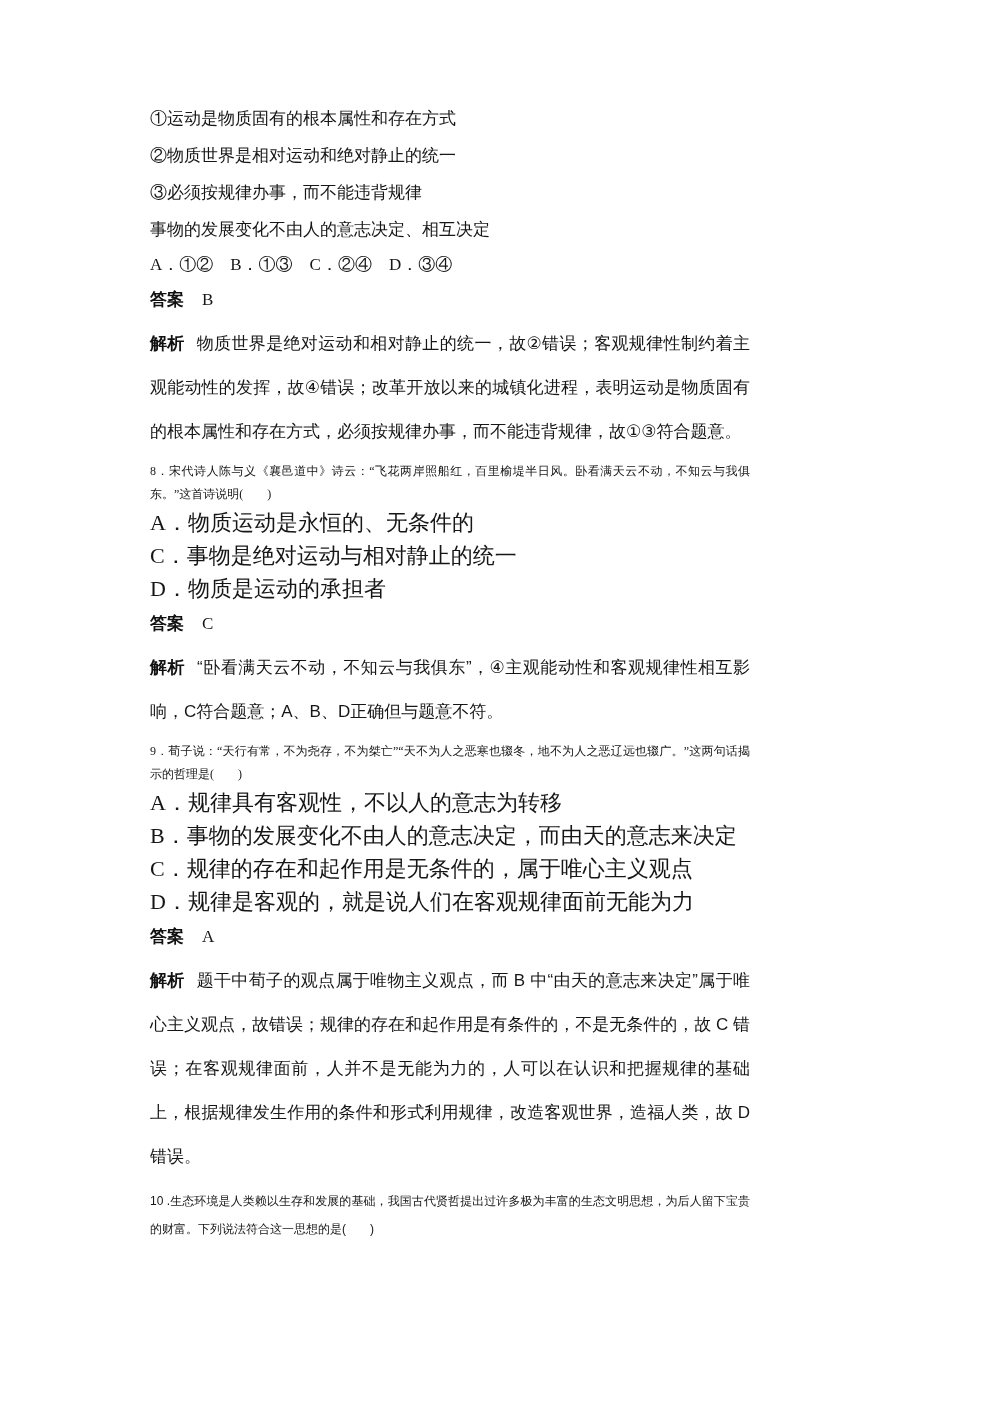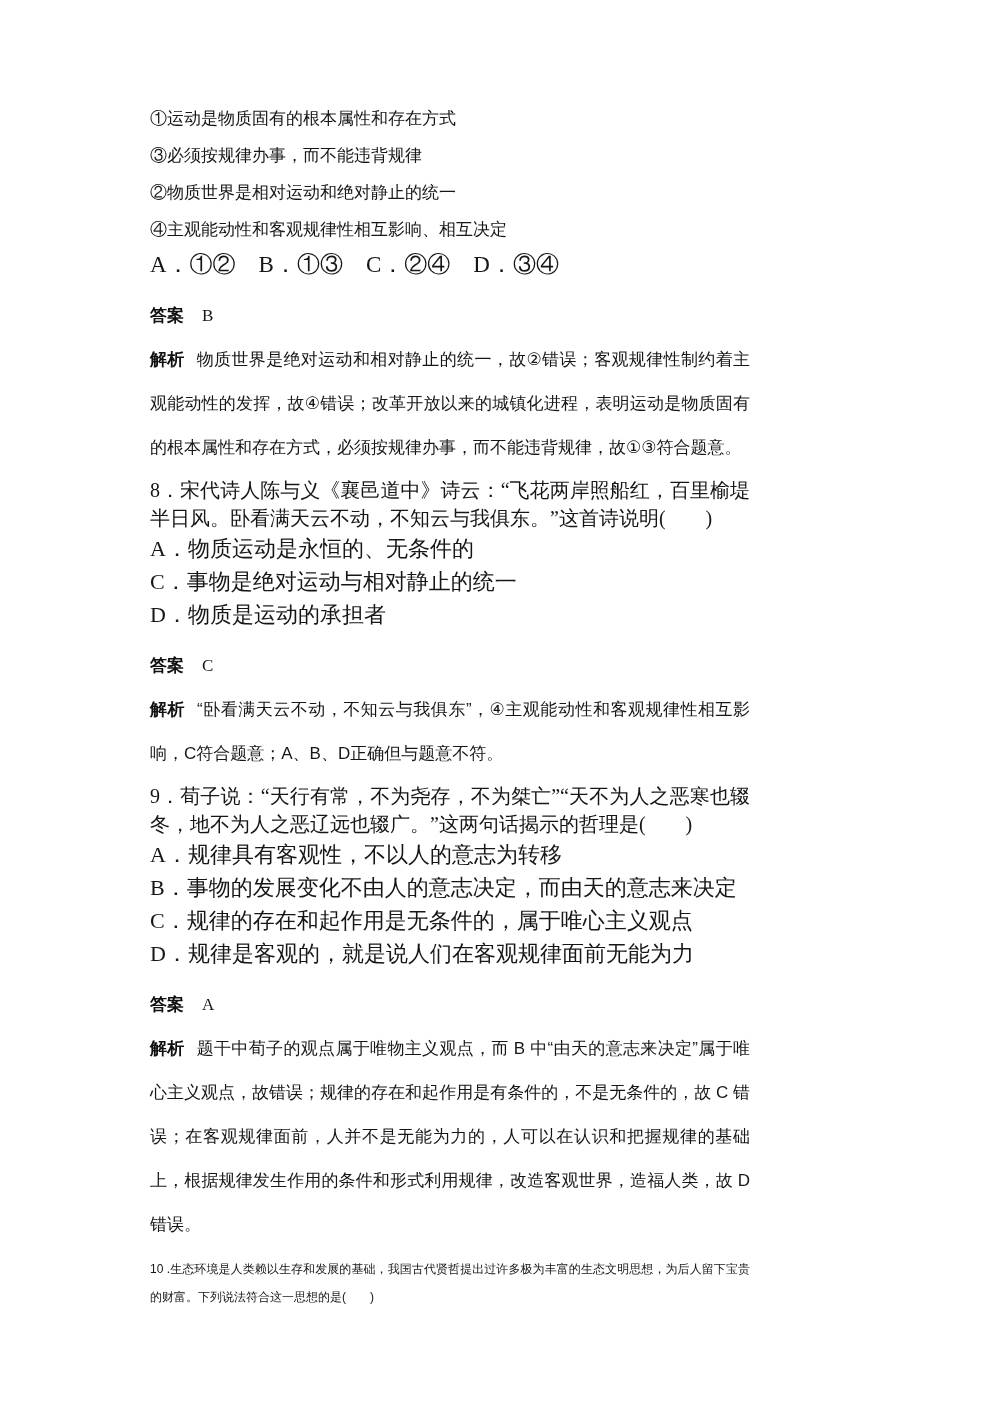--- a/index.html
+++ b/index.html
@@ -24,25 +24,25 @@
     font-family: "Liberation Sans", "DejaVu Sans", sans-serif;
   }
   p { margin: 0; }
   section { margin: 0; padding: 0; }
 
   .item {
     font-size: 17px;
     line-height: 37px;
   }
   .choices {
-    font-size: 23px;
+    font-size: 17px;
     line-height: 33px;
   }
   .answer-row {
-    margin-top: 18px;
+    margin-top: 2px;
     font-size: 17px;
     line-height: 33px;
   }
   .lbl {
     font-family: "Liberation Sans", "DejaVu Sans", sans-serif;
     font-weight: 700;
     color: #111111;
   }
   .answer-row .lbl { margin-right: 18px; }
   .answer-value {
@@ -52,22 +52,22 @@
   .analysis {
     margin-top: 6px;
     font-size: 17px;
     line-height: 44px;
     text-align: justify;
     text-justify: inter-ideograph;
   }
   .analysis .lbl { margin-right: 12px; }
   .stem {
     margin-top: 6px;
-    font-size: 20px;
-    line-height: 28px;
+    font-size: 12px;
+    line-height: 23px;
     text-align: justify;
     text-justify: inter-ideograph;
   }
   .option {
     font-size: 22px;
     line-height: 33px;
   }
   .stem-tight {
     margin-top: 8px;
     font-size: 12px;
@@ -76,23 +76,23 @@
     text-justify: inter-ideograph;
   }
 </style>
 </head>
 <body>
 
 <div class="page">
 
   <section>
     <p class="song item">①运动是物质固有的根本属性和存在方式</p>
+    <p class="song item">②物质世界是相对运动和绝对静止的统一</p>
     <p class="song item">③必须按规律办事，而不能违背规律</p>
-    <p class="song item">②物质世界是相对运动和绝对静止的统一</p>
-    <p class="song item">④主观能动性和客观规律性相互影响、相互决定</p>
+    <p class="song item">事物的发展变化不由人的意志决定、相互决定</p>
     <p class="song choices">A．①②　B．①③　C．②④　D．③④</p>
     <p class="answer-row">
       <span class="lbl">答案</span><span class="answer-value">B</span>
     </p>
     <p class="analysis hei">
       <span class="lbl">解析</span><span>物质世界是绝对运动和相对静止的统一，故②错误；客观规律性制约着主观能动性的发挥，故④错误；改革开放以来的城镇化进程，表明运动是物质固有的根本属性和存在方式，必须按规律办事，而不能违背规律，故①③符合题意。</span>
     </p>
   </section>
 
   <section>

